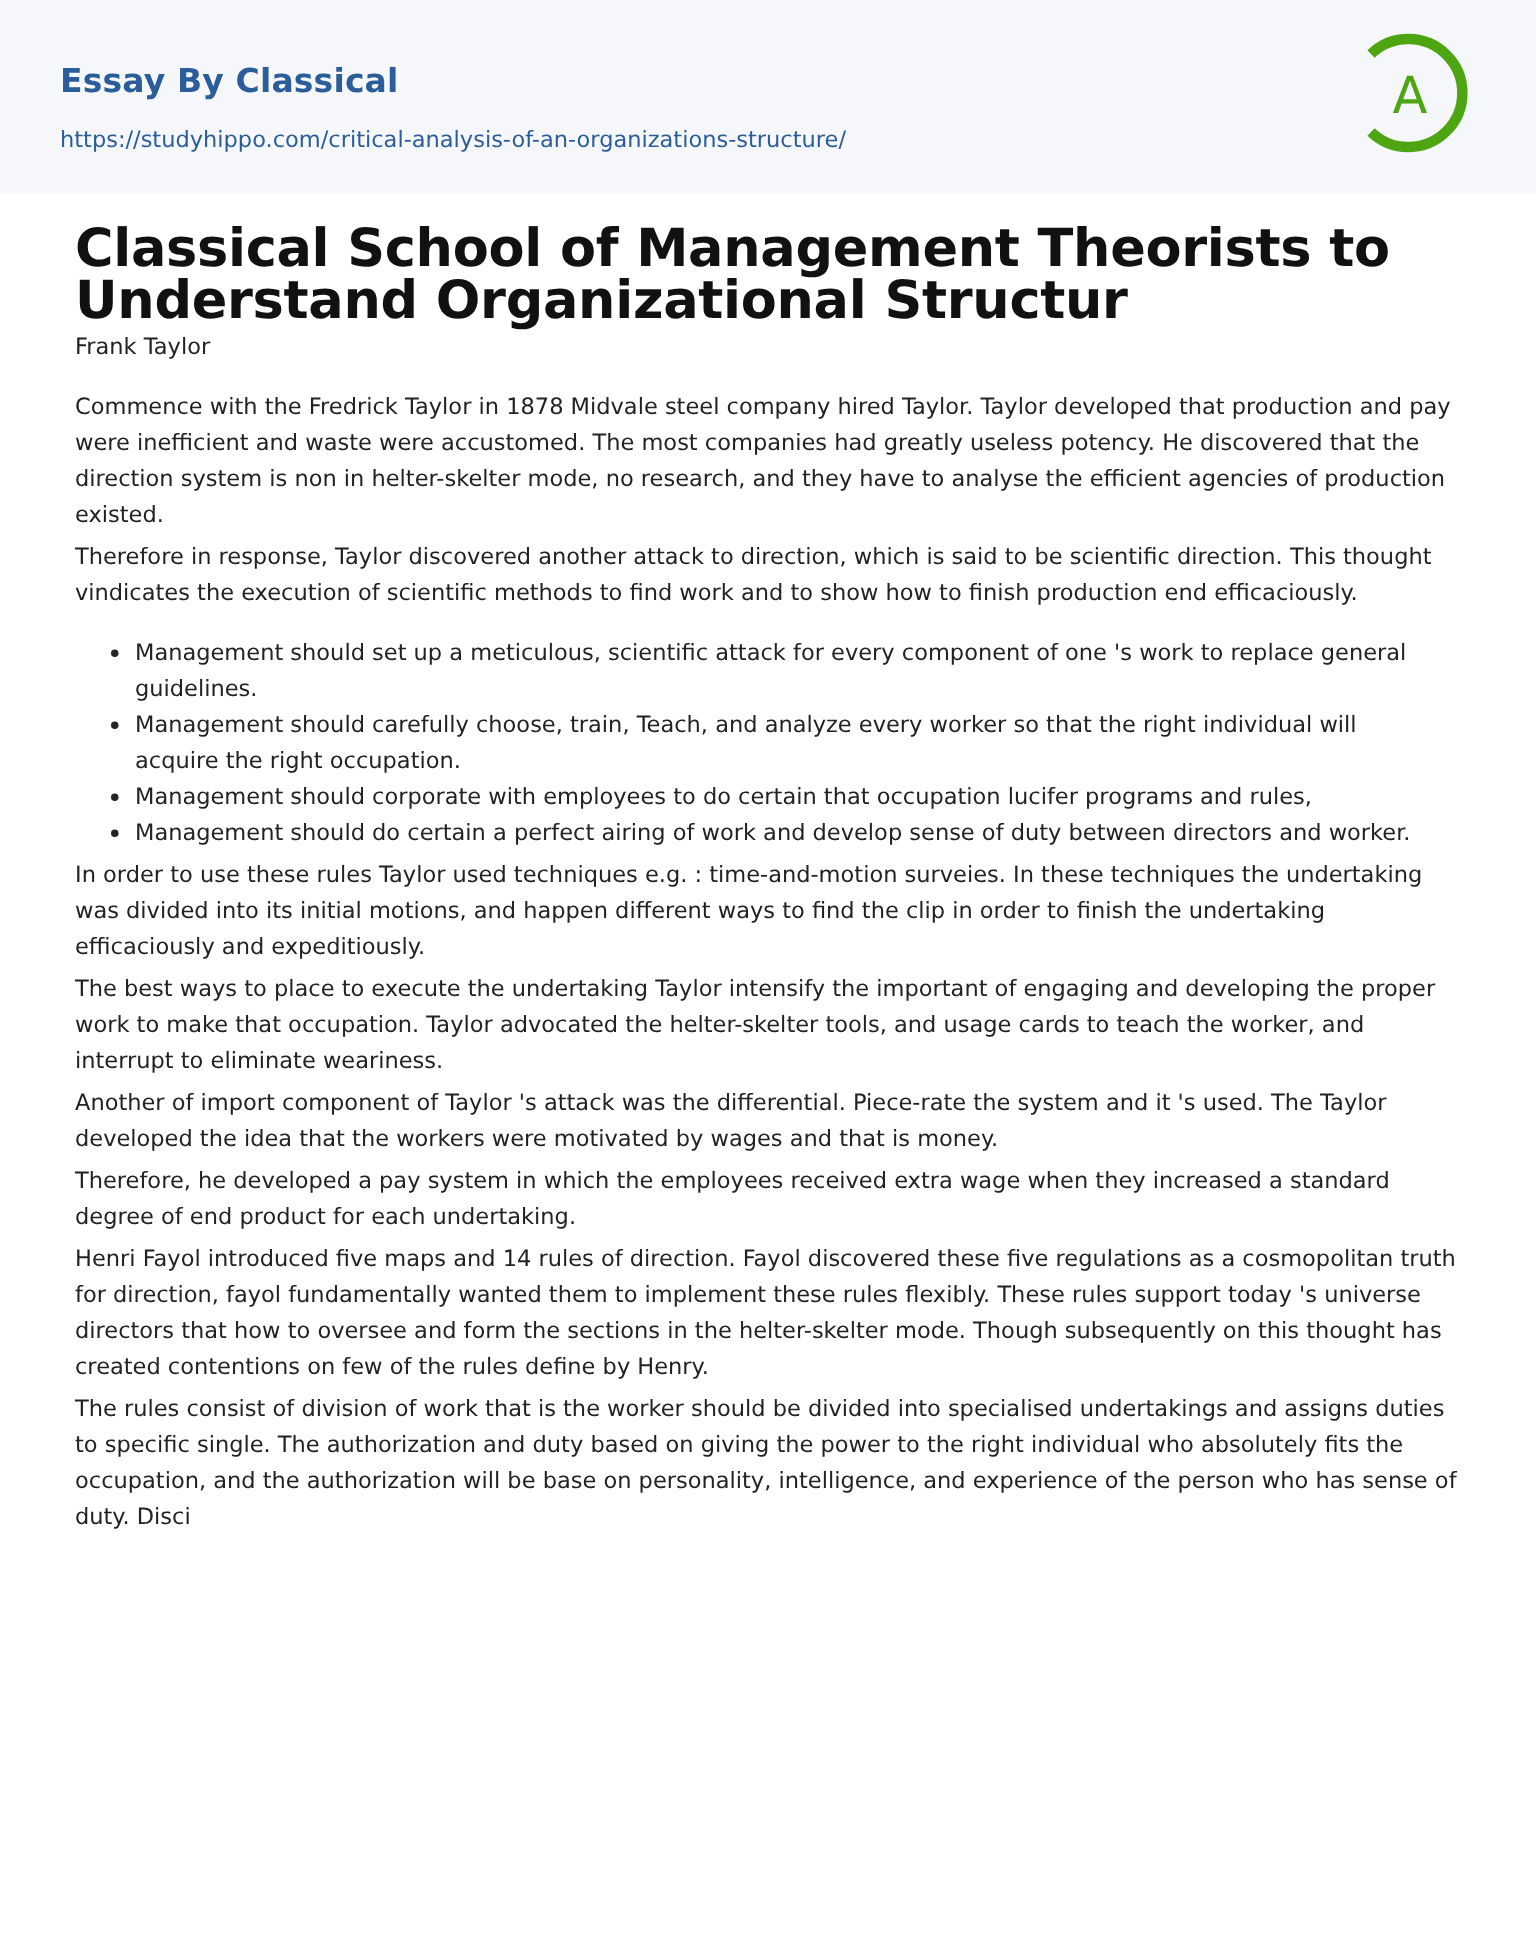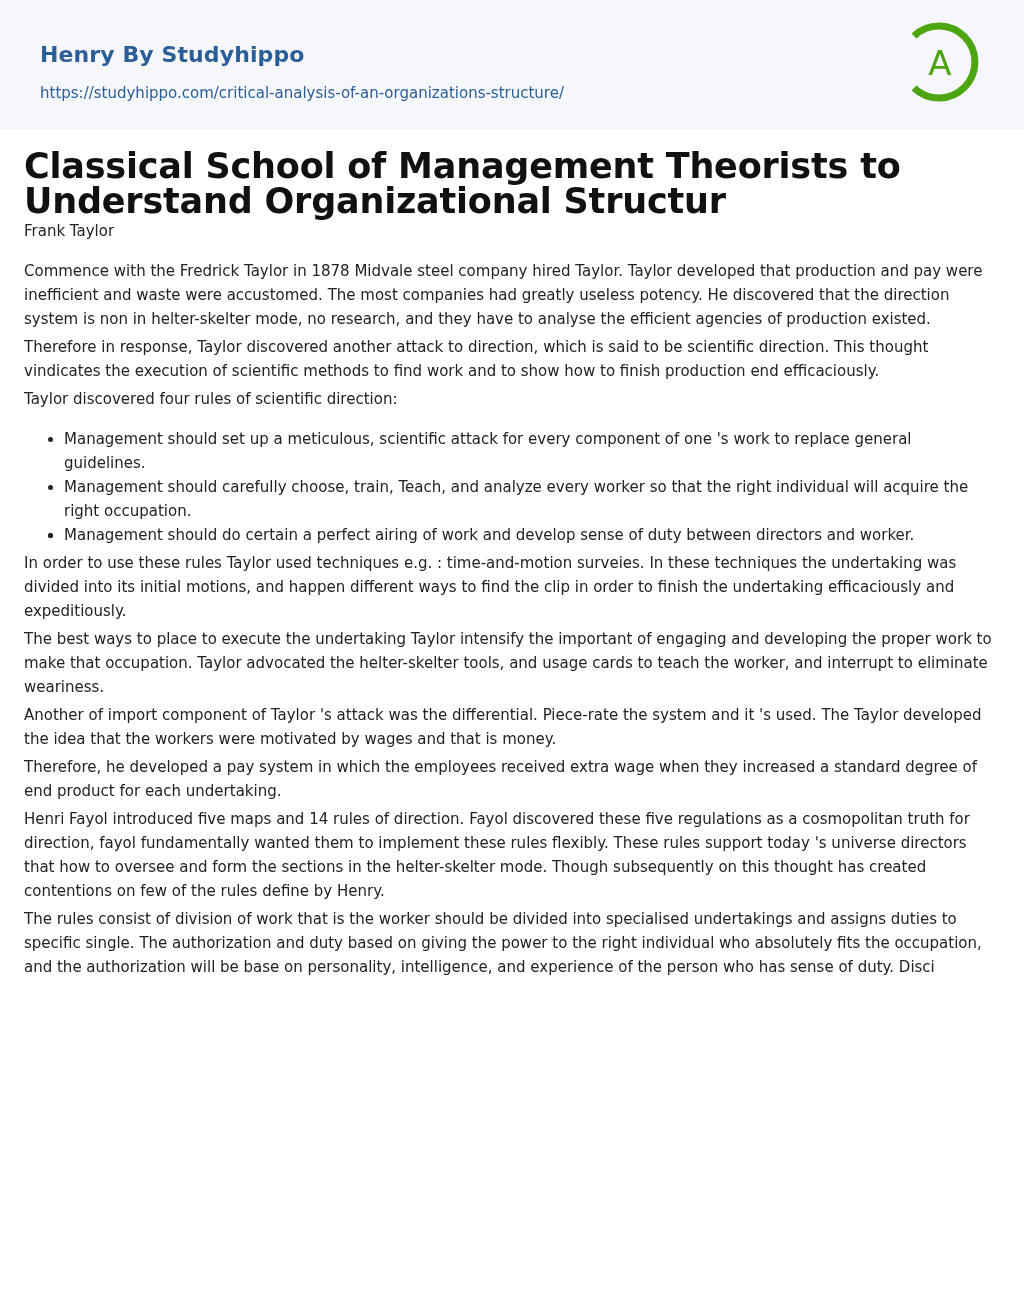--- a/index.html
+++ b/index.html
@@ -33,21 +33,21 @@
       text-decoration: none;
     }
     .logo {
       position: absolute;
       left: 904px;
       top: 18px;
       width: 84px;
       height: 88px;
     }
     .content {
-      padding: 0 24px;
+      padding: 0 50px;
     }
     .page-title {
       margin-top: 20px;
       font-size: 35px;
       line-height: 35px;
       font-weight: bold;
       color: #111111;
       letter-spacing: -0.2px;
     }
     .author {
@@ -88,42 +88,41 @@
       margin-top: 16px;
       font-size: 15px;
       line-height: 24px;
       color: #222222;
     }
   </style>
 </head>
 <body>
 
 <header class="header">
-  <div class="brand-title">Henry By Studyhippo</div>
+  <div class="brand-title">Essay By Classical</div>
   <a class="brand-url">https://studyhippo.com/critical-analysis-of-an-organizations-structure/</a>
   <div class="logo">
     <svg width="84" height="88" viewBox="0 0 84 88">
       <path d="M 10 18 A 36 36 0 1 1 10 70" fill="none" stroke="#4ea512" stroke-width="7" stroke-linecap="butt"></path>
       <text x="36" y="57" text-anchor="middle" font-family="DejaVu Sans, sans-serif" font-size="34" fill="#4ea512">A</text>
     </svg>
   </div>
 </header>
 
 <main class="content">
   <h1 class="page-title">Classical School of Management Theorists to Understand Organizational Structur</h1>
   <div class="author">Frank Taylor</div>
 
   <p class="para first">Commence with the Fredrick Taylor in 1878 Midvale steel company hired Taylor. Taylor developed that production and pay were inefficient and waste were accustomed. The most companies had greatly useless potency. He discovered that the direction system is non in helter-skelter mode, no research, and they have to analyse the efficient agencies of production existed.</p>
   <p class="para">Therefore in response, Taylor discovered another attack to direction, which is said to be scientific direction. This thought vindicates the execution of scientific methods to find work and to show how to finish production end efficaciously.</p>
-  <p class="para">Taylor discovered four rules of scientific direction:</p>
 
   <ul class="rules">
     <li><span class="bullet"></span><span>Management should set up a meticulous, scientific attack for every component of one 's work to replace general guidelines.</span></li>
     <li><span class="bullet"></span><span>Management should carefully choose, train, Teach, and analyze every worker so that the right individual will acquire the right occupation.</span></li>
-    <li><span class="bullet"></span></li>
+    <li><span class="bullet"></span><span>Management should corporate with employees to do certain that occupation lucifer programs and rules,</span></li>
     <li><span class="bullet"></span><span>Management should do certain a perfect airing of work and develop sense of duty between directors and worker.</span></li>
   </ul>
 
   <p class="para">In order to use these rules Taylor used techniques e.g. : time-and-motion surveies. In these techniques the undertaking was divided into its initial motions, and happen different ways to find the clip in order to finish the undertaking efficaciously and expeditiously.</p>
   <p class="para">The best ways to place to execute the undertaking Taylor intensify the important of engaging and developing the proper work to make that occupation. Taylor advocated the helter-skelter tools, and usage cards to teach the worker, and interrupt to eliminate weariness.</p>
   <p class="para">Another of import component of Taylor 's attack was the differential. Piece-rate the system and it 's used. The Taylor developed the idea that the workers were motivated by wages and that is money.</p>
   <p class="para">Therefore, he developed a pay system in which the employees received extra wage when they increased a standard degree of end product for each undertaking.</p>
 
 
   <p class="para">Henri Fayol introduced five maps and 14 rules of direction. Fayol discovered these five regulations as a cosmopolitan truth for direction, fayol fundamentally wanted them to implement these rules flexibly. These rules support today 's universe directors that how to oversee and form the sections in the helter-skelter mode. Though subsequently on this thought has created contentions on few of the rules define by Henry.</p>

